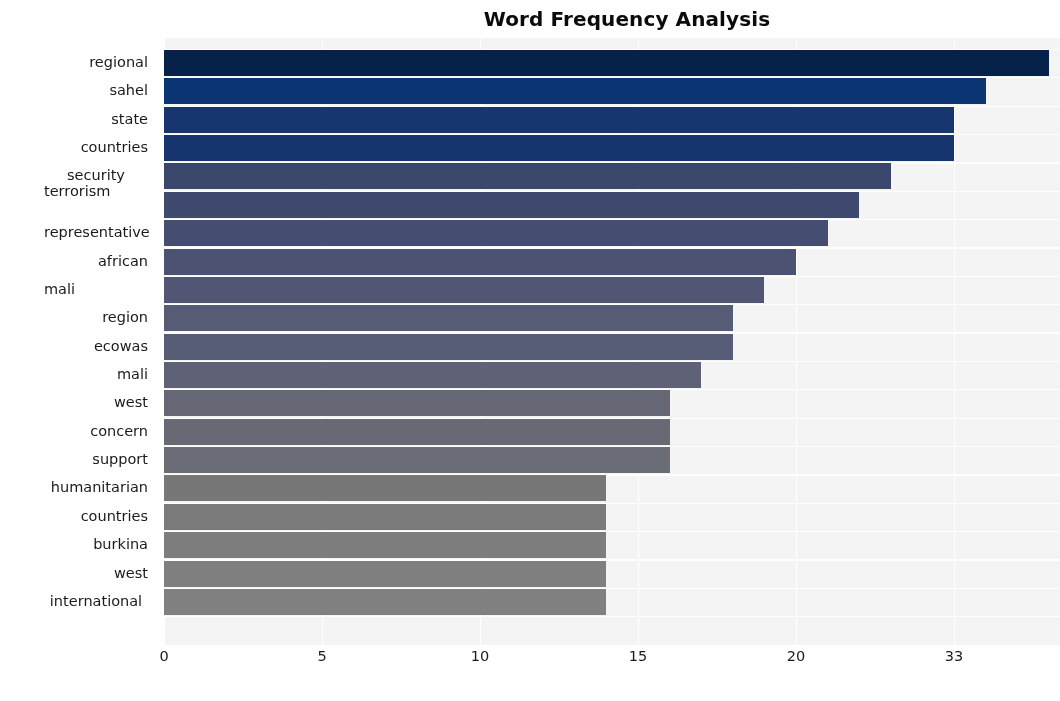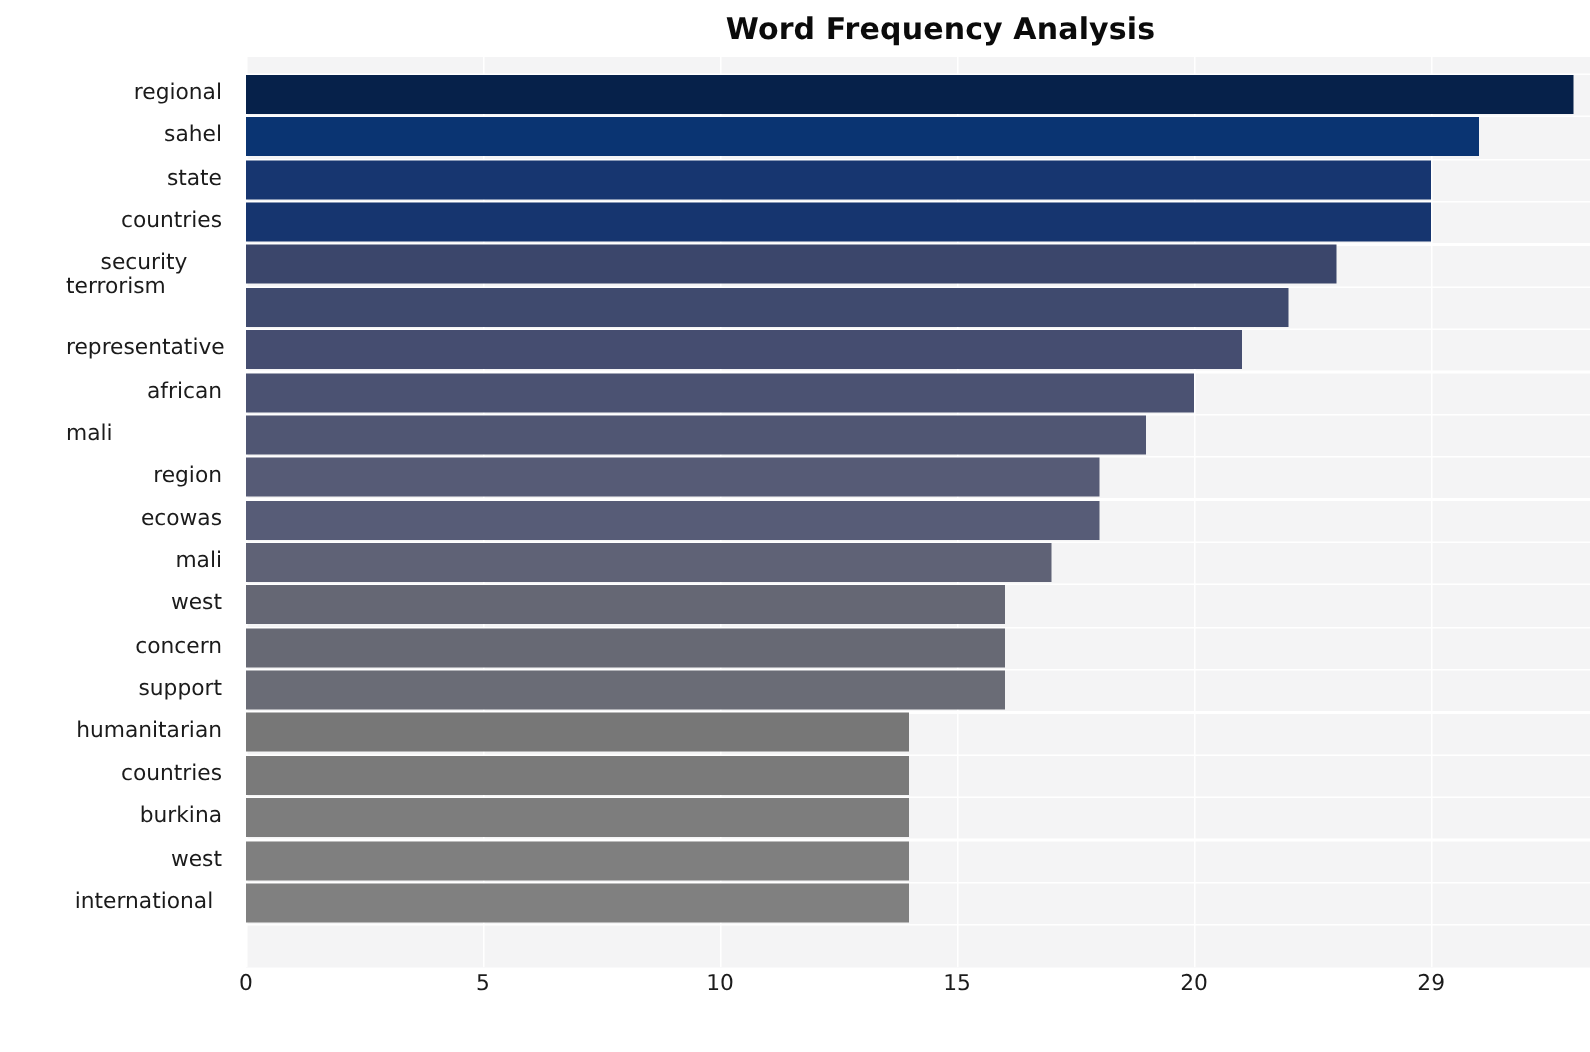--- a/index.html
+++ b/index.html
@@ -210,17 +210,17 @@
       <div class="ytick" style="top: 526.521px; right: 8px; left: 0px; text-align: right;">west</div>
       <div class="ytick" style="top: 554.886px; right: 8px; left: 0px; text-align: center;">international</div>
     </div>
 
   <div class="xlabels-layer" id="xlabels-layer">
       <div class="xtick" style="left: 120px;">0</div>
       <div class="xtick" style="left: 278.02px;">5</div>
       <div class="xtick" style="left: 436.041px;">10</div>
       <div class="xtick" style="left: 594.061px;">15</div>
       <div class="xtick" style="left: 752.082px;">20</div>
-      <div class="xtick" style="left: 910.102px;">29</div>
+      <div class="xtick" style="left: 910.102px;">33</div>
     </div>
 
 
 </div>
 
 </body></html>

